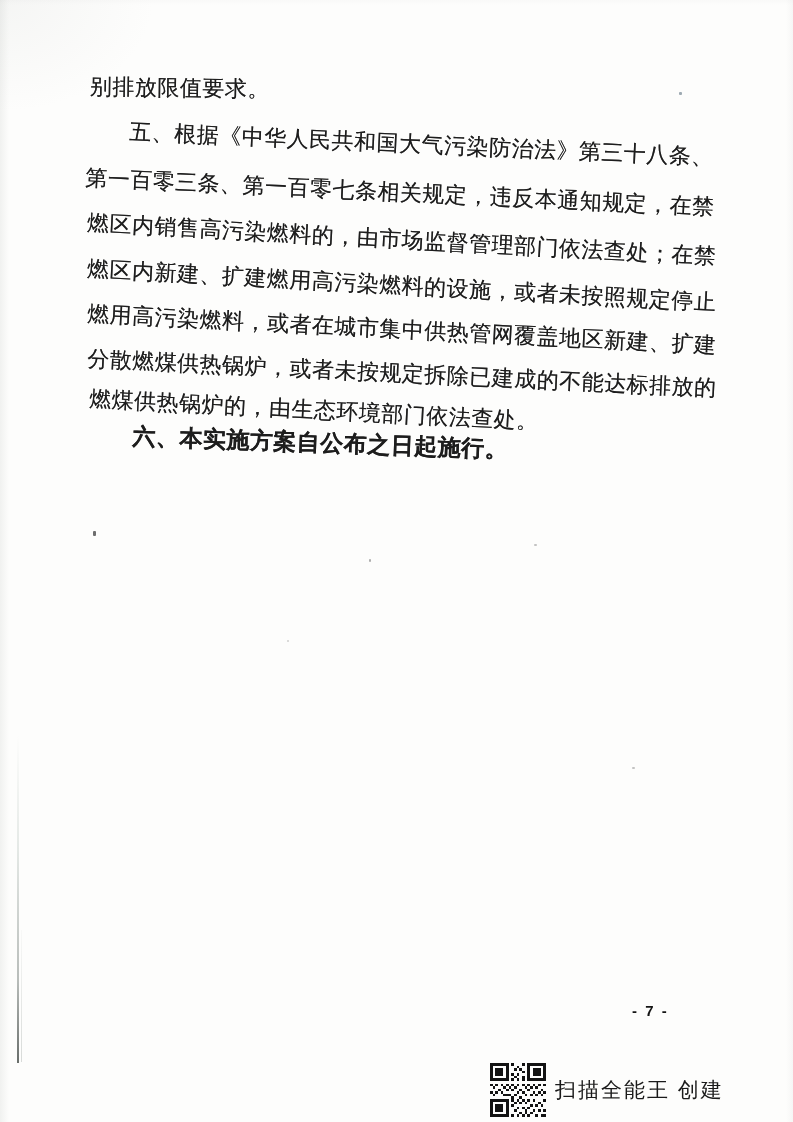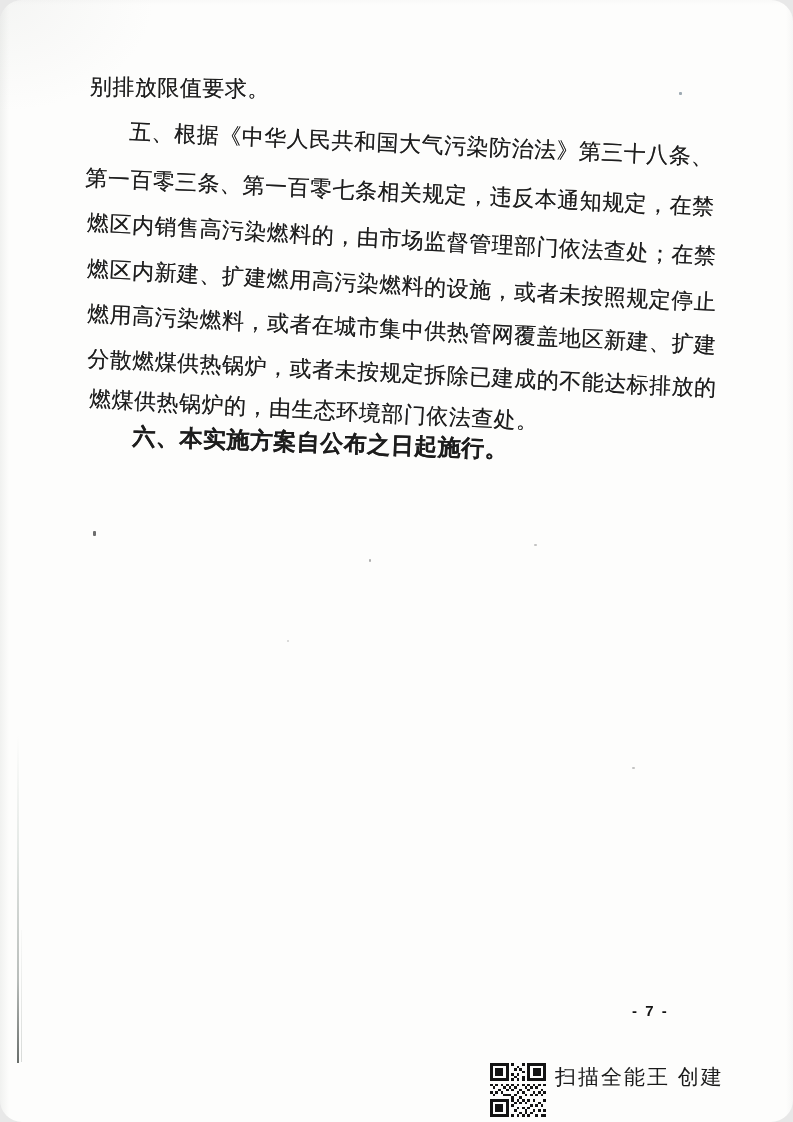--- a/index.html
+++ b/index.html
@@ -3,21 +3,20 @@
 <meta charset="utf-8">
 <style>
   html,body{margin:0;padding:0;background:#e8e8e8;}
   .page{
     position:relative;
     width:793px;height:1122px;
     margin:0 auto;
     background:#fdfdfc;
     overflow:hidden;
     font-family:"Liberation Serif","DejaVu Serif",serif;
-    border-radius:22px;
   }
   
   .page::before{
     content:"";position:absolute;inset:0;pointer-events:none;
     background:
       linear-gradient(to right, rgba(175,180,176,0.16), rgba(175,180,176,0) 9px),
       linear-gradient(to left, rgba(185,185,185,0.10), rgba(185,185,185,0) 7px),
       linear-gradient(to bottom, rgba(200,200,200,0.08), rgba(200,200,200,0) 5px),
       radial-gradient(220px 160px at 0% 0%, rgba(195,198,195,0.14), rgba(195,198,195,0) 70%);
   }
@@ -45,21 +44,21 @@
     text-shadow:0 0 0.5px rgba(10,10,10,0.8);
   }
   .page-number{
     position:absolute;left:632px;top:1002px;
     font-family:"Liberation Sans","DejaVu Sans",sans-serif;
     font-weight:bold;font-size:15px;letter-spacing:2px;
     color:#141414;white-space:nowrap;
   }
   .footer{
     position:absolute;left:490px;top:1063px;
-    display:flex;align-items:flex-start;
+    display:flex;align-items:center;
   }
   .qr{width:56px;height:54px;display:block;}
   .scanner-label{
     margin-left:9px;
     font-family:"Liberation Sans","DejaVu Sans",sans-serif;
     font-size:21px;color:#1a1a1a;letter-spacing:2px;
     white-space:nowrap;
   }
   
   .artifact{position:absolute;pointer-events:none;}

